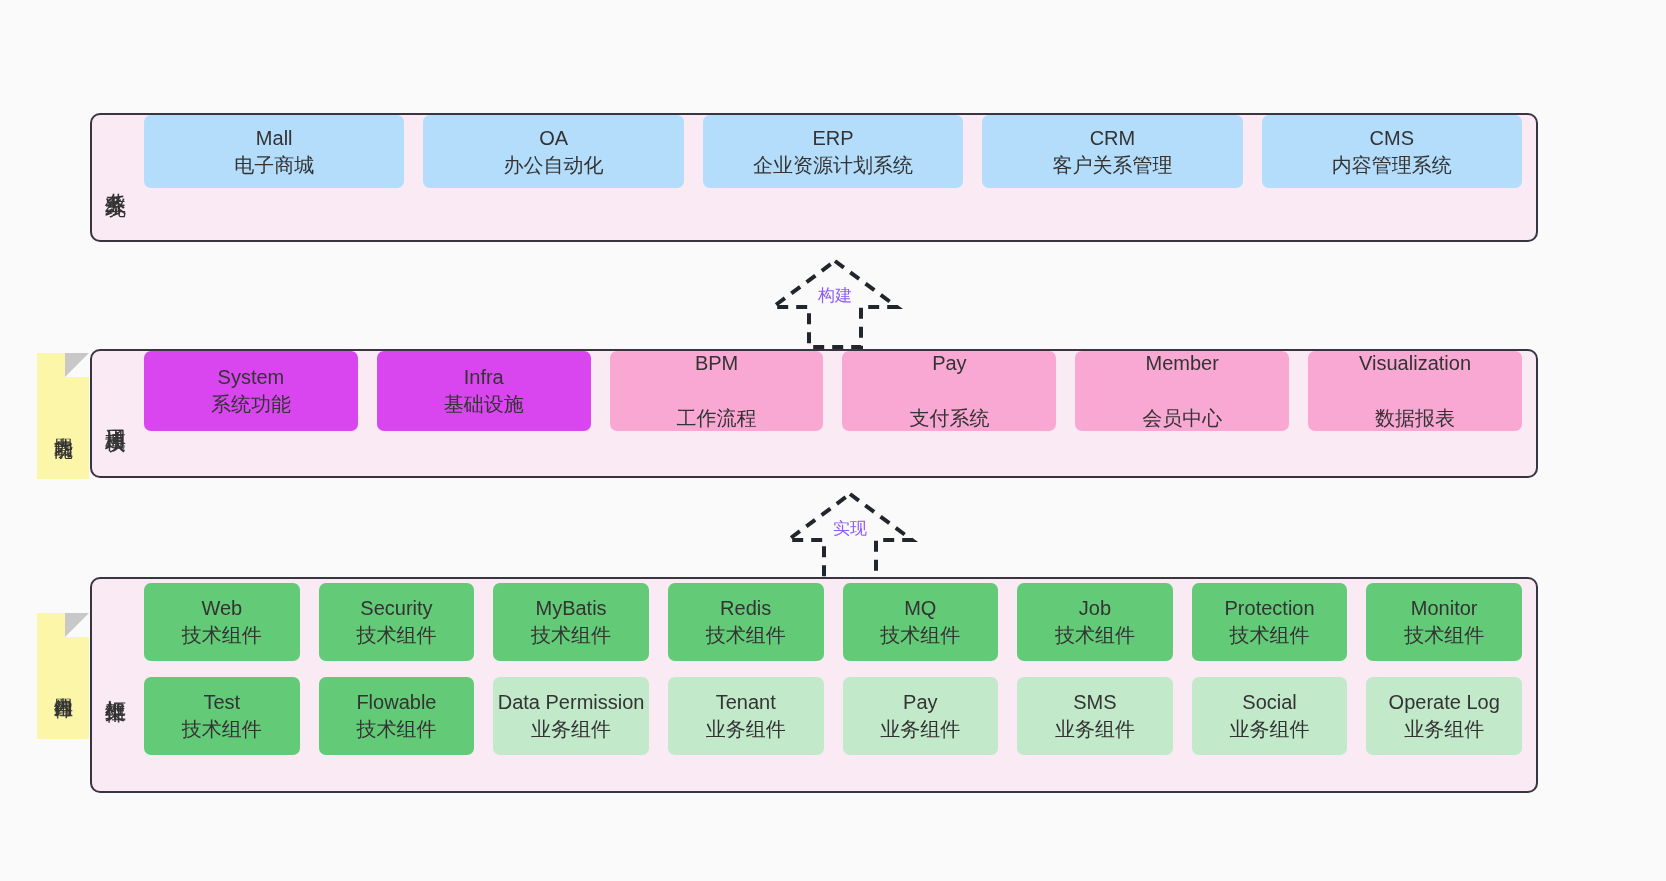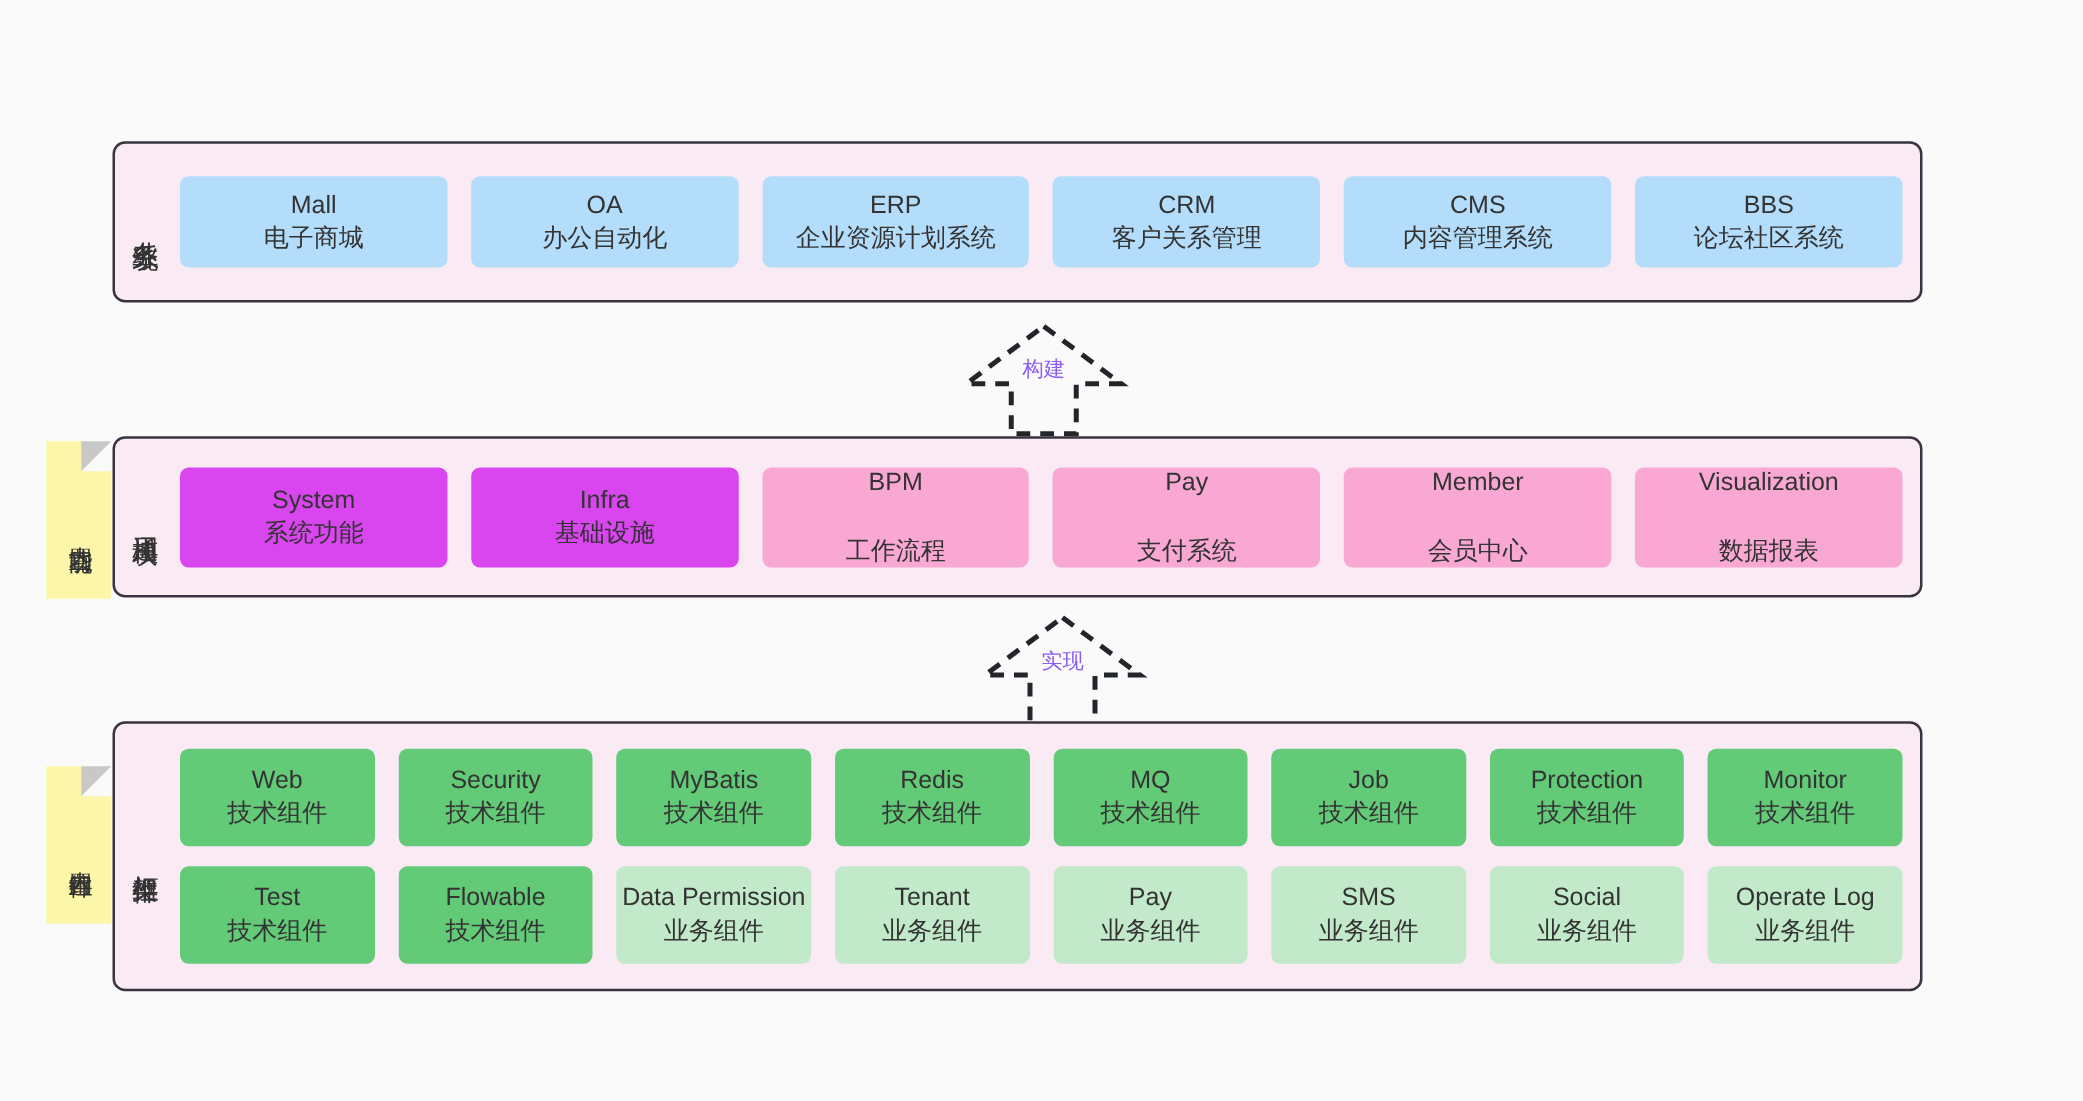--- a/index.html
+++ b/index.html
@@ -43,21 +43,21 @@
     color: #333333;
     writing-mode: vertical-rl;
     text-orientation: upright;
     white-space: nowrap;
     padding: 4px 0;
   }
   .layer-body {
     flex: 1 1 auto;
     display: flex;
     flex-direction: column;
-    justify-content: center;
+    justify-content: flex-start;
     padding: 0 14px 0 6px;
     gap: 18px;
   }
   .row {
     display: flex;
     flex-direction: row;
     gap: 19px;
     align-items: stretch;
   }
   .cell {
@@ -167,24 +167,20 @@
           <span class="cn">企业资源计划系统</span>
         </div>
         <div class="cell c-blue">
           <span class="en">CRM</span>
           <span class="cn">客户关系管理</span>
         </div>
         <div class="cell c-blue">
           <span class="en">CMS</span>
           <span class="cn">内容管理系统</span>
         </div>
-        <div class="cell c-blue">
-          <span class="en">BBS</span>
-          <span class="cn">论坛社区系统</span>
-        </div>
       </div>
     </div>
   </div>
 
   <div class="arrow arrow-build">
     <svg width="180" height="95" viewBox="0 0 180 95" fill="none">
       <path d="M90 6 L152 52 L116 52 L116 92 L64 92 L64 52 L28 52 Z" stroke="#22252a" stroke-width="4" stroke-dasharray="11 8" fill="none" stroke-linejoin="miter" stroke-linecap="butt"></path>
     </svg>
     <div class="lbl">构建</div>
   </div>

